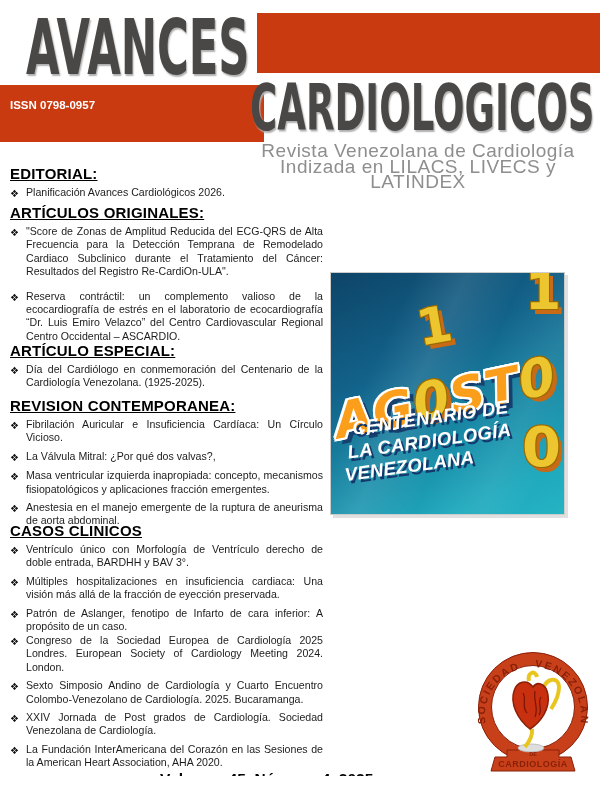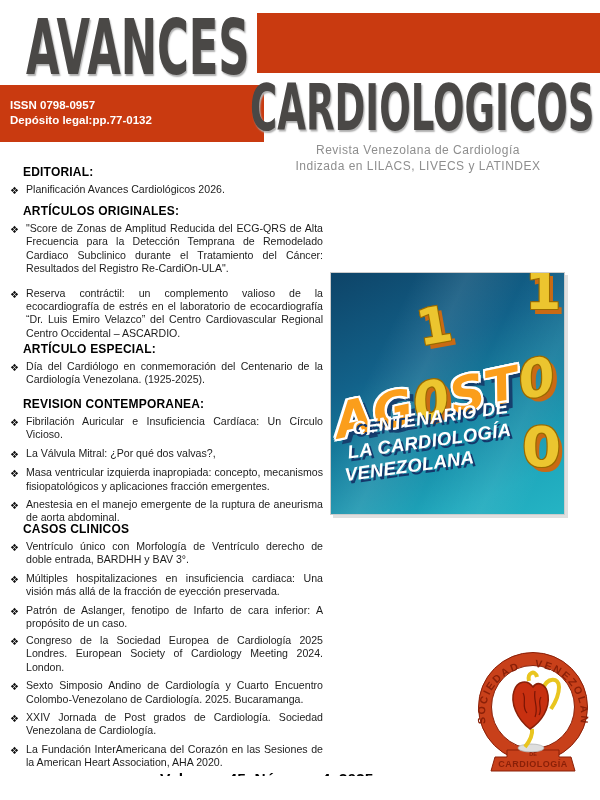--- a/index.html
+++ b/index.html
@@ -10,28 +10,28 @@
   .title-big{position:absolute;font-family:"DejaVu Sans",sans-serif;font-weight:bold;
              color:#4a4846;line-height:1;transform-origin:left top;
              text-shadow:2px 2px 2px #b0b0b0;white-space:nowrap;}
   .avances{left:26px;top:10px;font-size:76px;transform:scaleX(0.57);}
   .cardiologicos{left:250px;top:76px;font-size:64px;transform:scaleX(0.58);}
   .red-top{position:absolute;left:257px;top:13px;width:343px;height:60px;background:#c93a10;}
   .red-left{position:absolute;left:0;top:85px;width:264px;height:57px;background:#c93a10;
             box-sizing:border-box;padding:13px 0 0 10px;}
   .red-left div{color:#ffffff;font-weight:bold;font-size:11.5px;line-height:15px;}
   .subtitle{position:absolute;left:238px;top:143px;width:360px;text-align:center;
-            color:#8e8e8e;font-size:12px;line-height:15.5px;letter-spacing:0.5px;}
+            color:#8e8e8e;font-size:19px;line-height:15.5px;letter-spacing:0.5px;}
 
   
   .section{position:absolute;left:10px;width:313px;}
   .sec-editorial{top:165px;} .sec-originales{top:204px;} .sec-especial{top:342px;}
   .sec-revision{top:397px;} .sec-casos{top:522px;} .sec-noticias{top:634px;}
-  .sec-h{font-size:12px;font-weight:bold;color:#000;
-         margin:0 0 4px 13px;letter-spacing:0.2px;}
+  .sec-h{font-size:15px;font-weight:bold;text-decoration:underline;color:#000;
+         margin:0 0 4px 0;letter-spacing:0.2px;}
   .item{display:flex;margin-bottom:5px;font-size:10.6px;line-height:13.4px;}
   .sec-originales .item{margin-bottom:11px;}
   .bullet{flex:none;width:16px;font-size:10px;color:#111;padding-top:1px;}
   .itxt{flex:1;text-align:justify;color:#1c1c1c;}
 
   
   .poster{position:absolute;left:330px;top:272px;width:233px;height:241px;overflow:hidden;
           background:linear-gradient(155deg,#0e4468 0%,#12628a 35%,#188ca8 65%,#1fa9bd 85%,#25b4c4 100%);
           border:1px solid #cccccc;box-shadow:3px 3px 0 rgba(0,0,0,0.12);}
   .streak{position:absolute;left:-20%;top:0;width:140%;height:100%;
@@ -62,21 +62,20 @@
 </style>
 </head>
 <body>
 
 <div class="page">
 
   <div class="title-big avances">AVANCES</div>
   <div class="red-top"></div>
   <div class="red-left">
     <div>ISSN 0798-0957</div>
-    <div>Depósito legal:pp.77-0132</div>
   </div>
   <div class="title-big cardiologicos">CARDIOLOGICOS</div>
   <div class="subtitle">
     <div>Revista Venezolana de Cardiología</div>
     <div>Indizada en LILACS, LIVECS y LATINDEX</div>
   </div>
 
   <div class="section sec-editorial">
     <div class="sec-h">EDITORIAL:</div>
     <div class="item">

